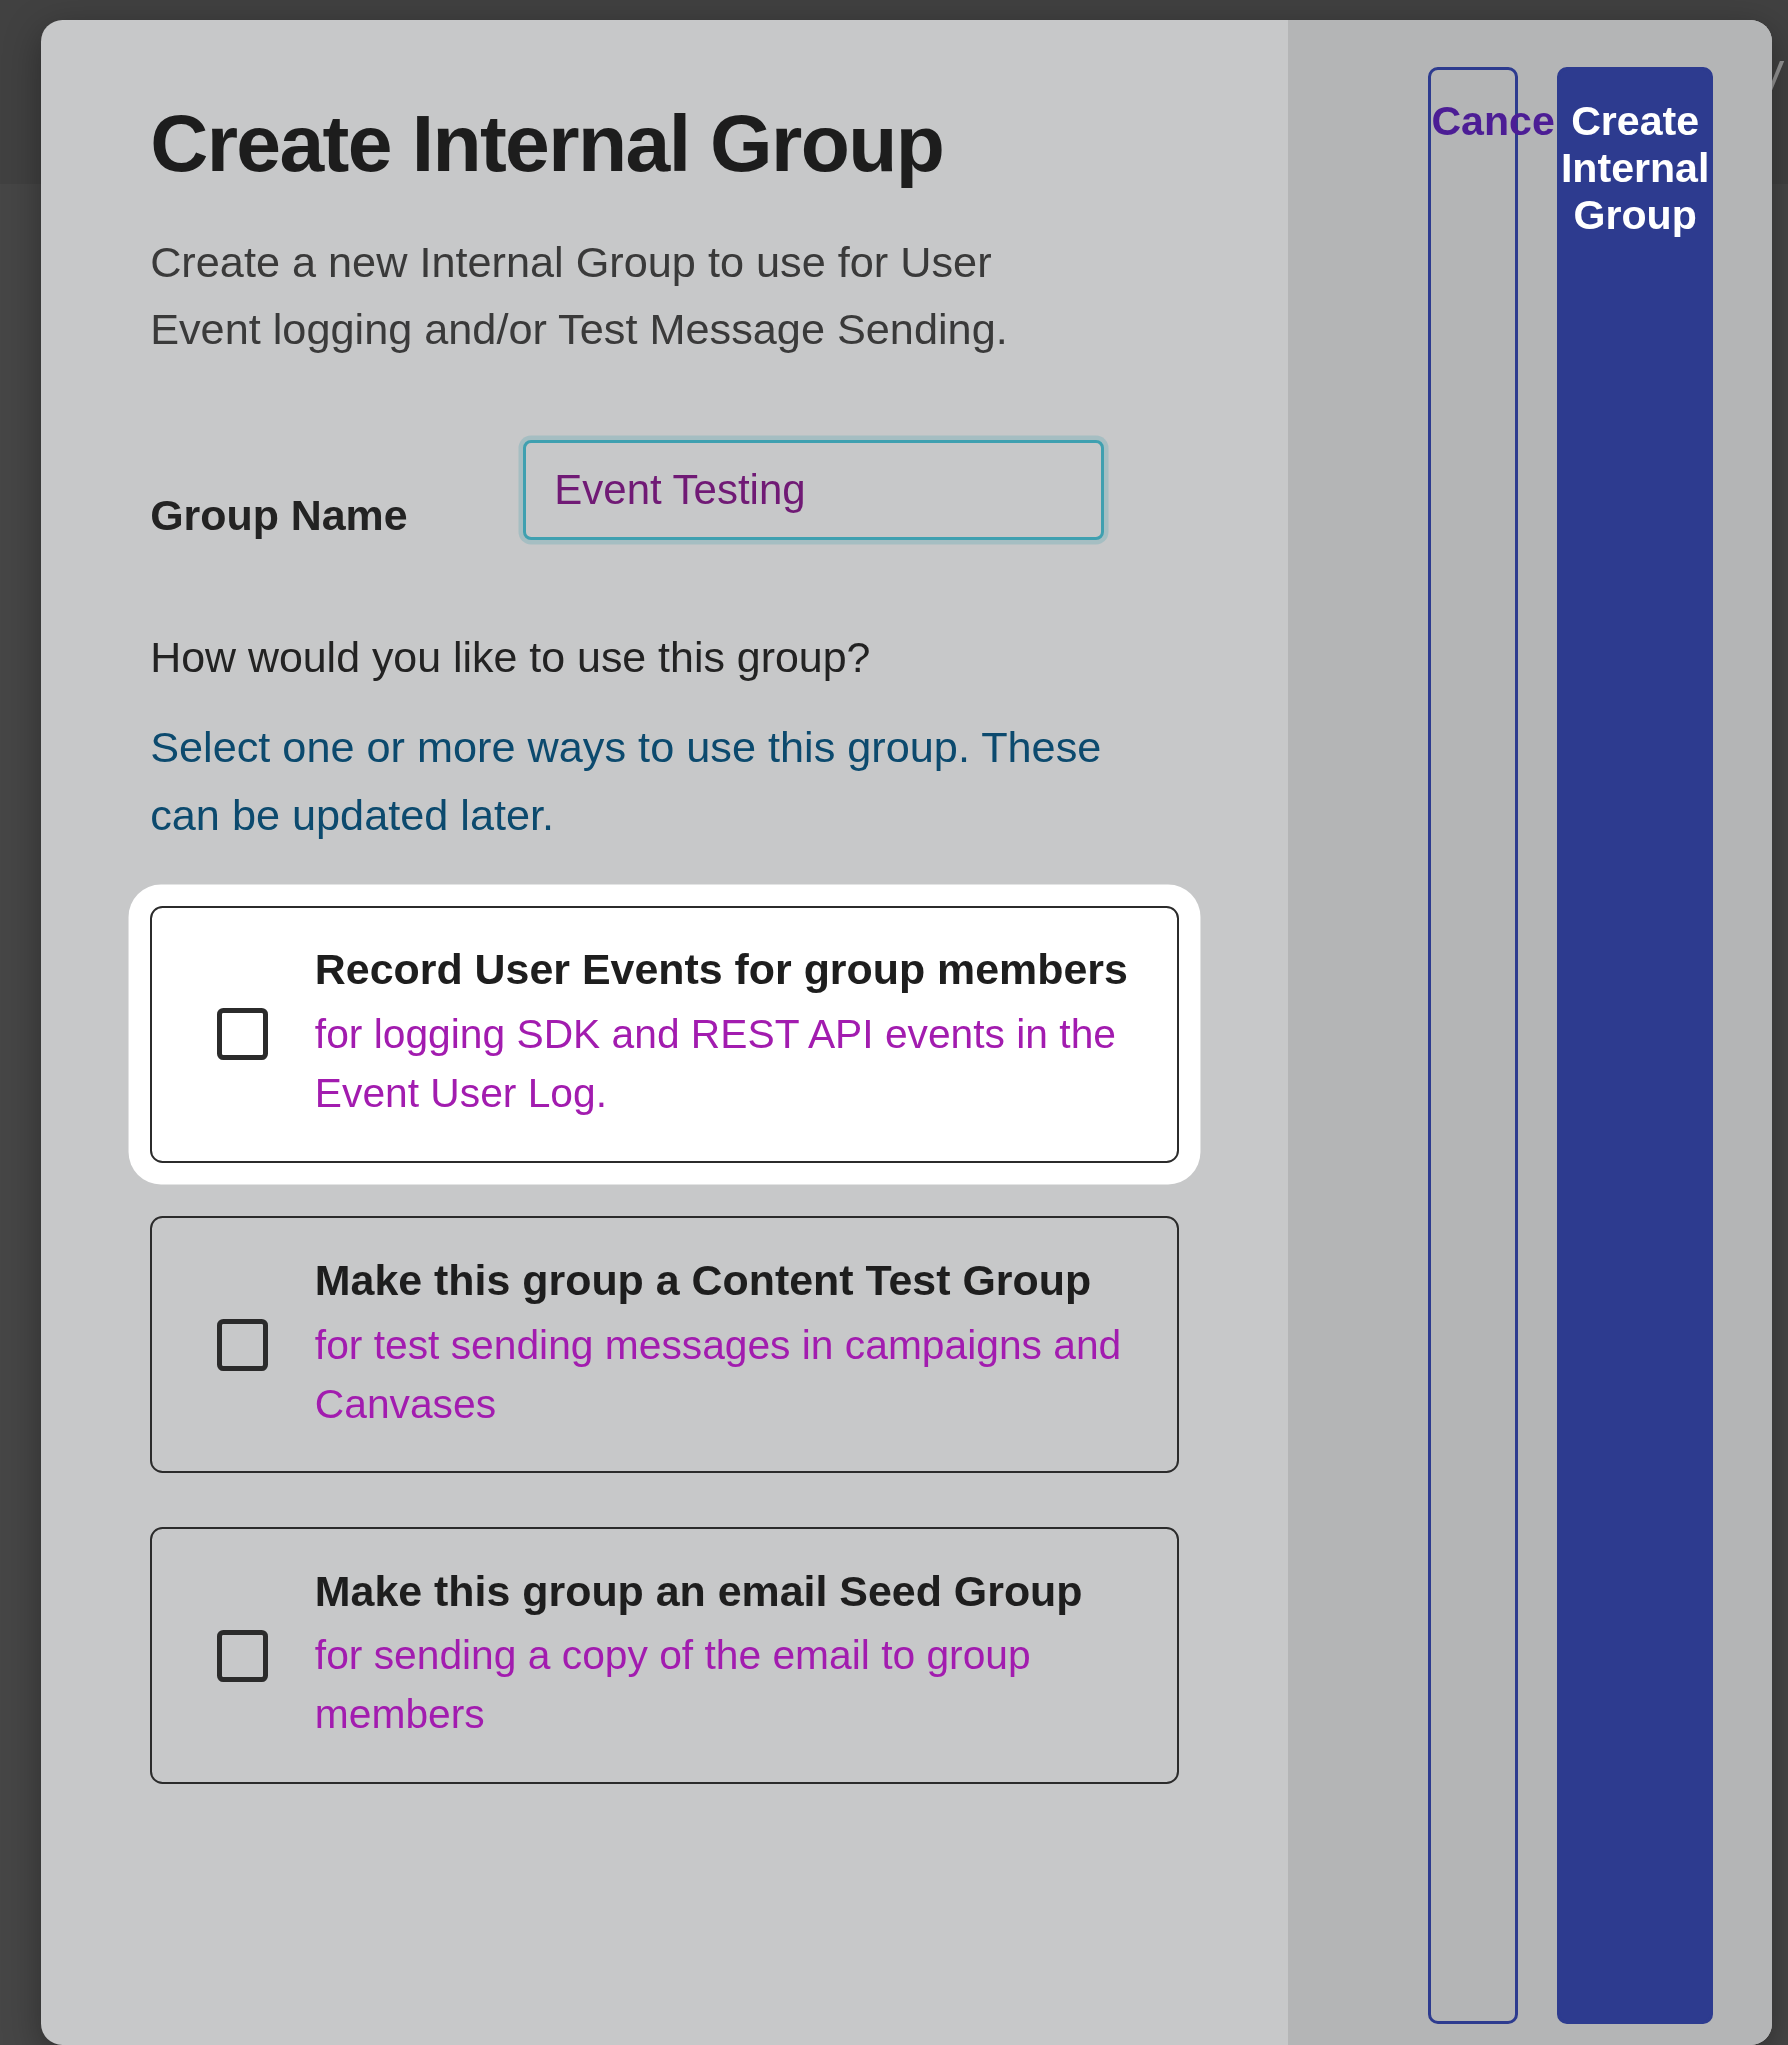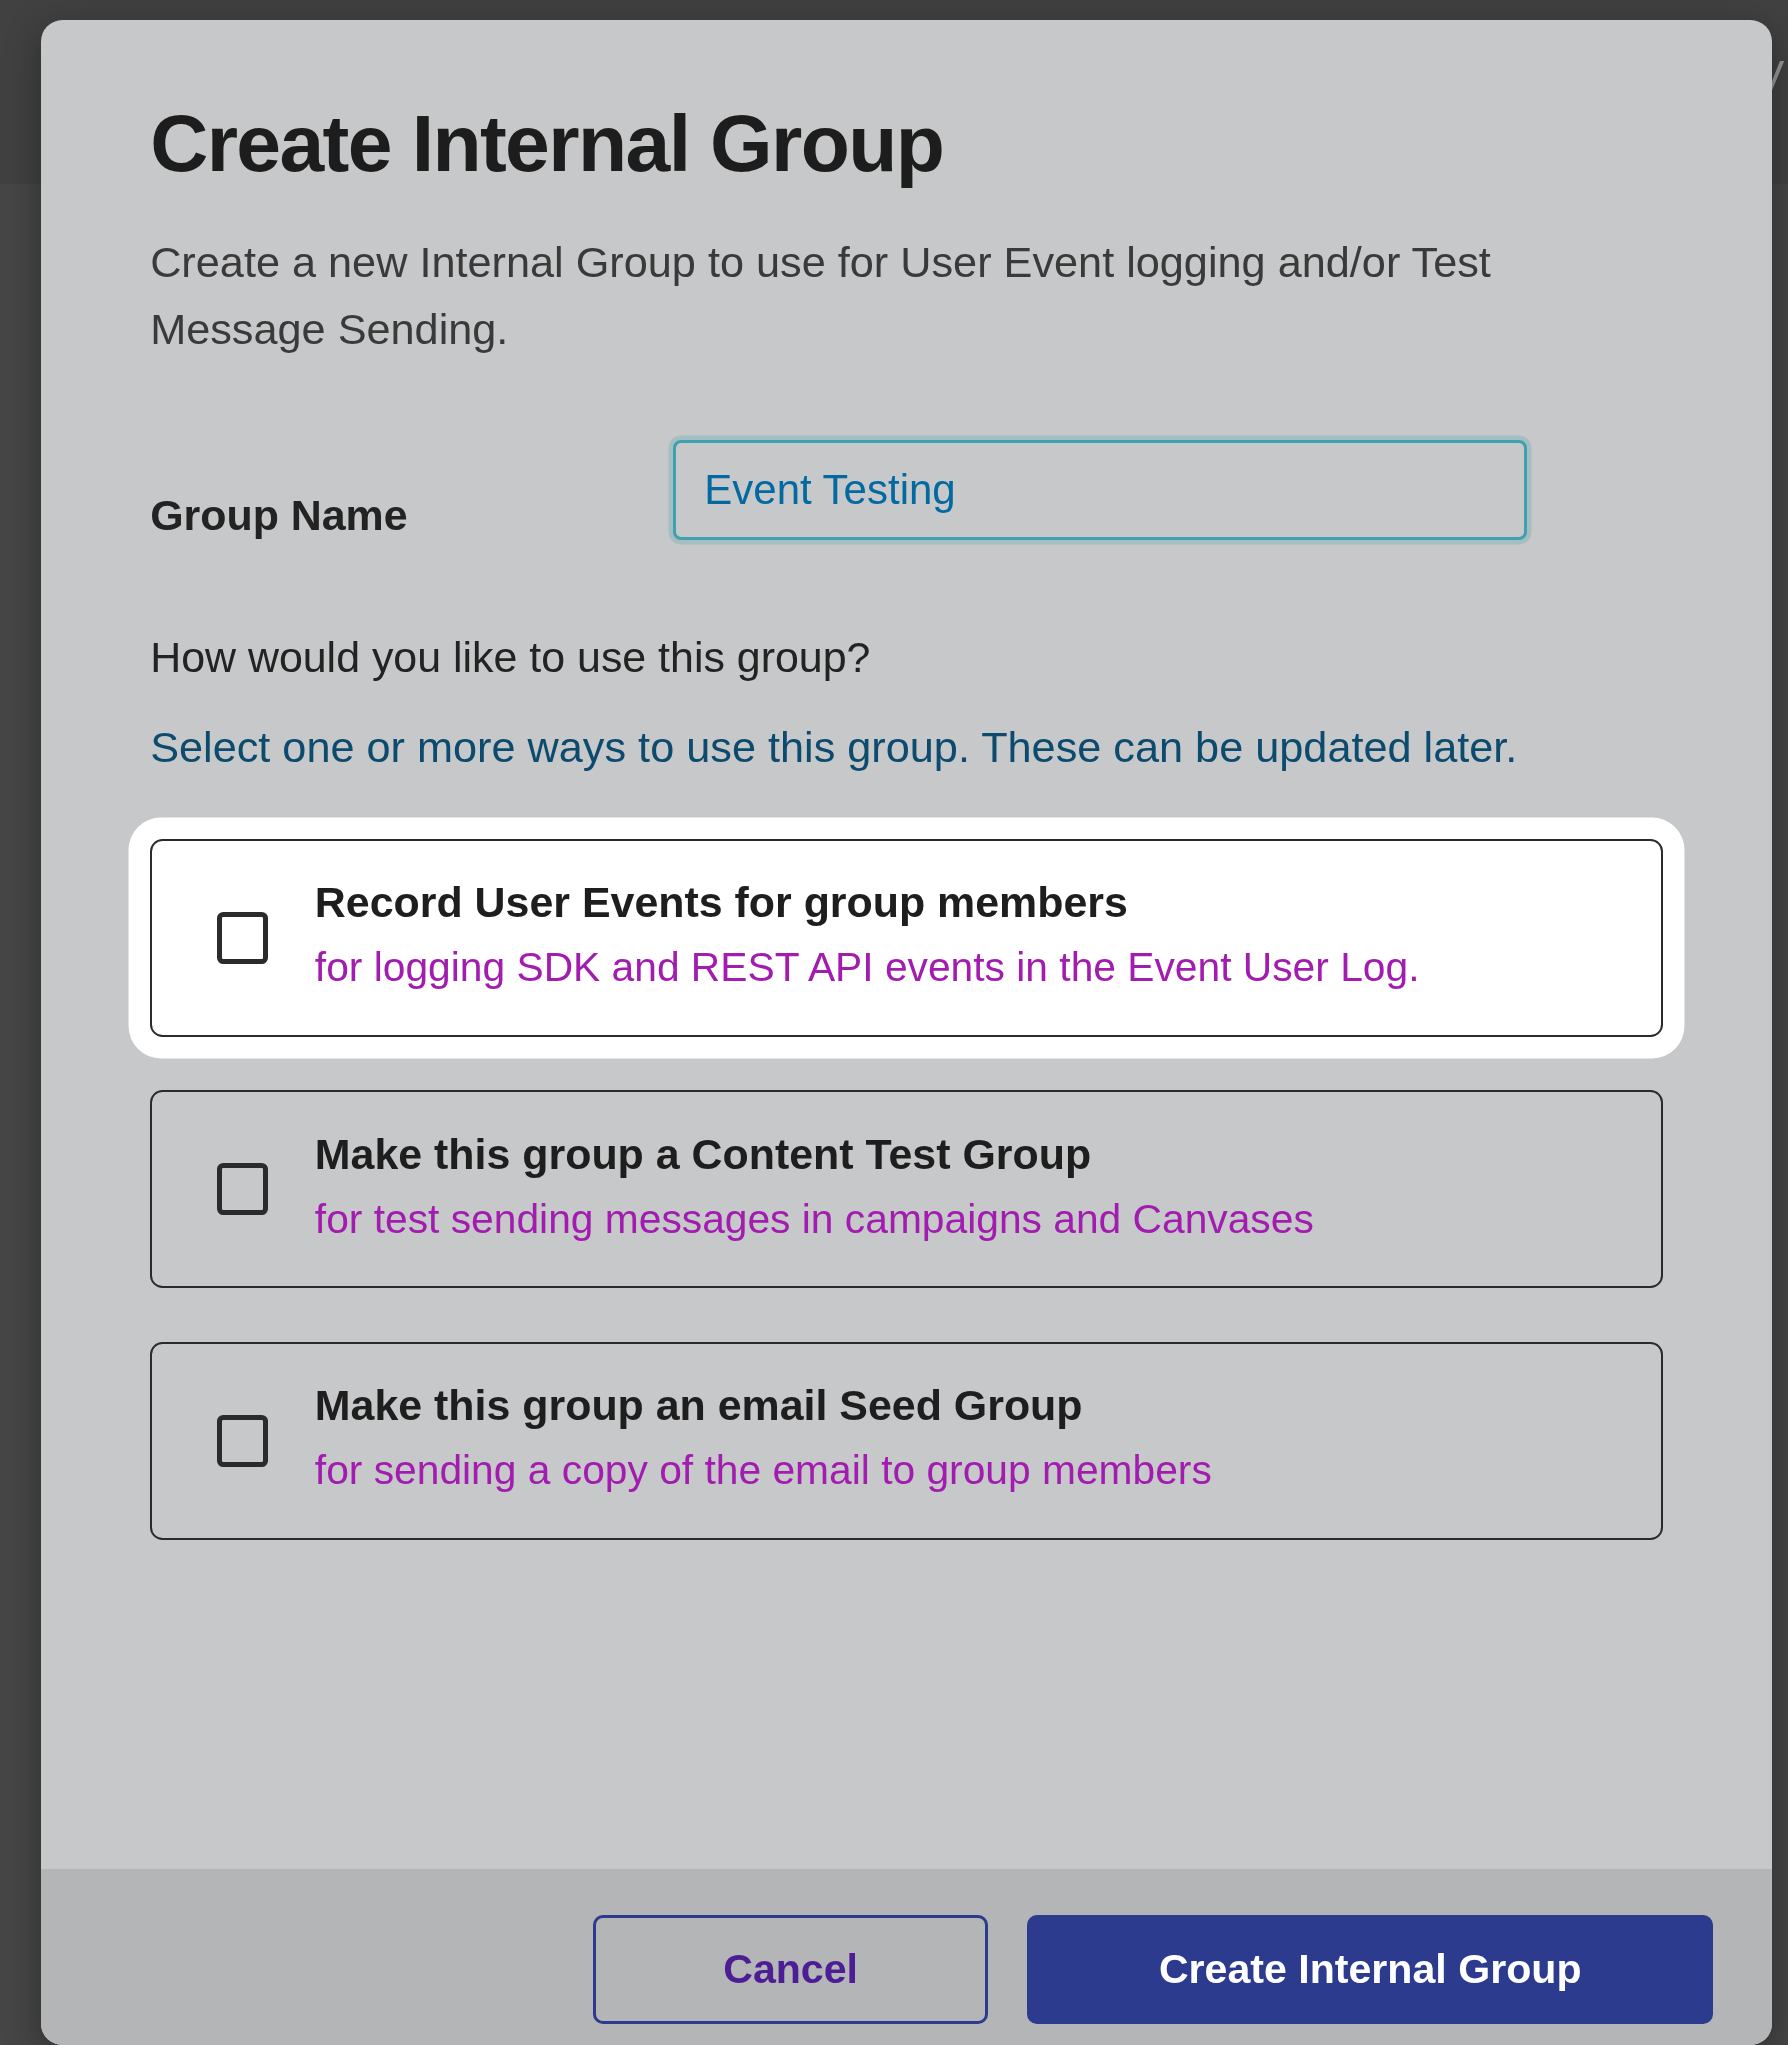--- a/index.html
+++ b/index.html
@@ -36,21 +36,21 @@
   .modal {
     position: absolute;
     left: 2.3%;
     right: 0.9%;
     top: 1%;
     bottom: 0;
     background: #c7c8c9;
     border-radius: 1.2vw;
     box-shadow: 0 0.6vw 2vw rgba(0,0,0,0.35);
     display: flex;
-    flex-direction: column;
+    flex-direction: row;
     overflow: hidden;
   }
   .modal-body {
     padding: 4.4% 6.3% 2% 6.3%;
     flex: 1 1 auto;
   }
   .modal-title {
     font-size: 4.5vw;
     font-weight: 800;
     letter-spacing: -0.02em;
@@ -73,21 +73,21 @@
   .name-label {
     font-size: 2.4vw;
     font-weight: 700;
     color: #232323;
     width: 31%;
   }
   .name-input {
     flex: 0 0 56.5%;
     width: 56.5%;
     font-size: 2.35vw;
-    color: #0369a1;
+    color: #701a75;
     background: #c7c8c9;
     border: 0.22vw solid #3fa0b0;
     border-radius: 0.45vw;
     padding: 1.3vw 1.6vw;
     outline: none;
     box-shadow: 0 0 0 0.25vw rgba(63,160,176,0.25);
   }
   .usage-title {
     font-size: 2.4vw;
     font-weight: 400;

